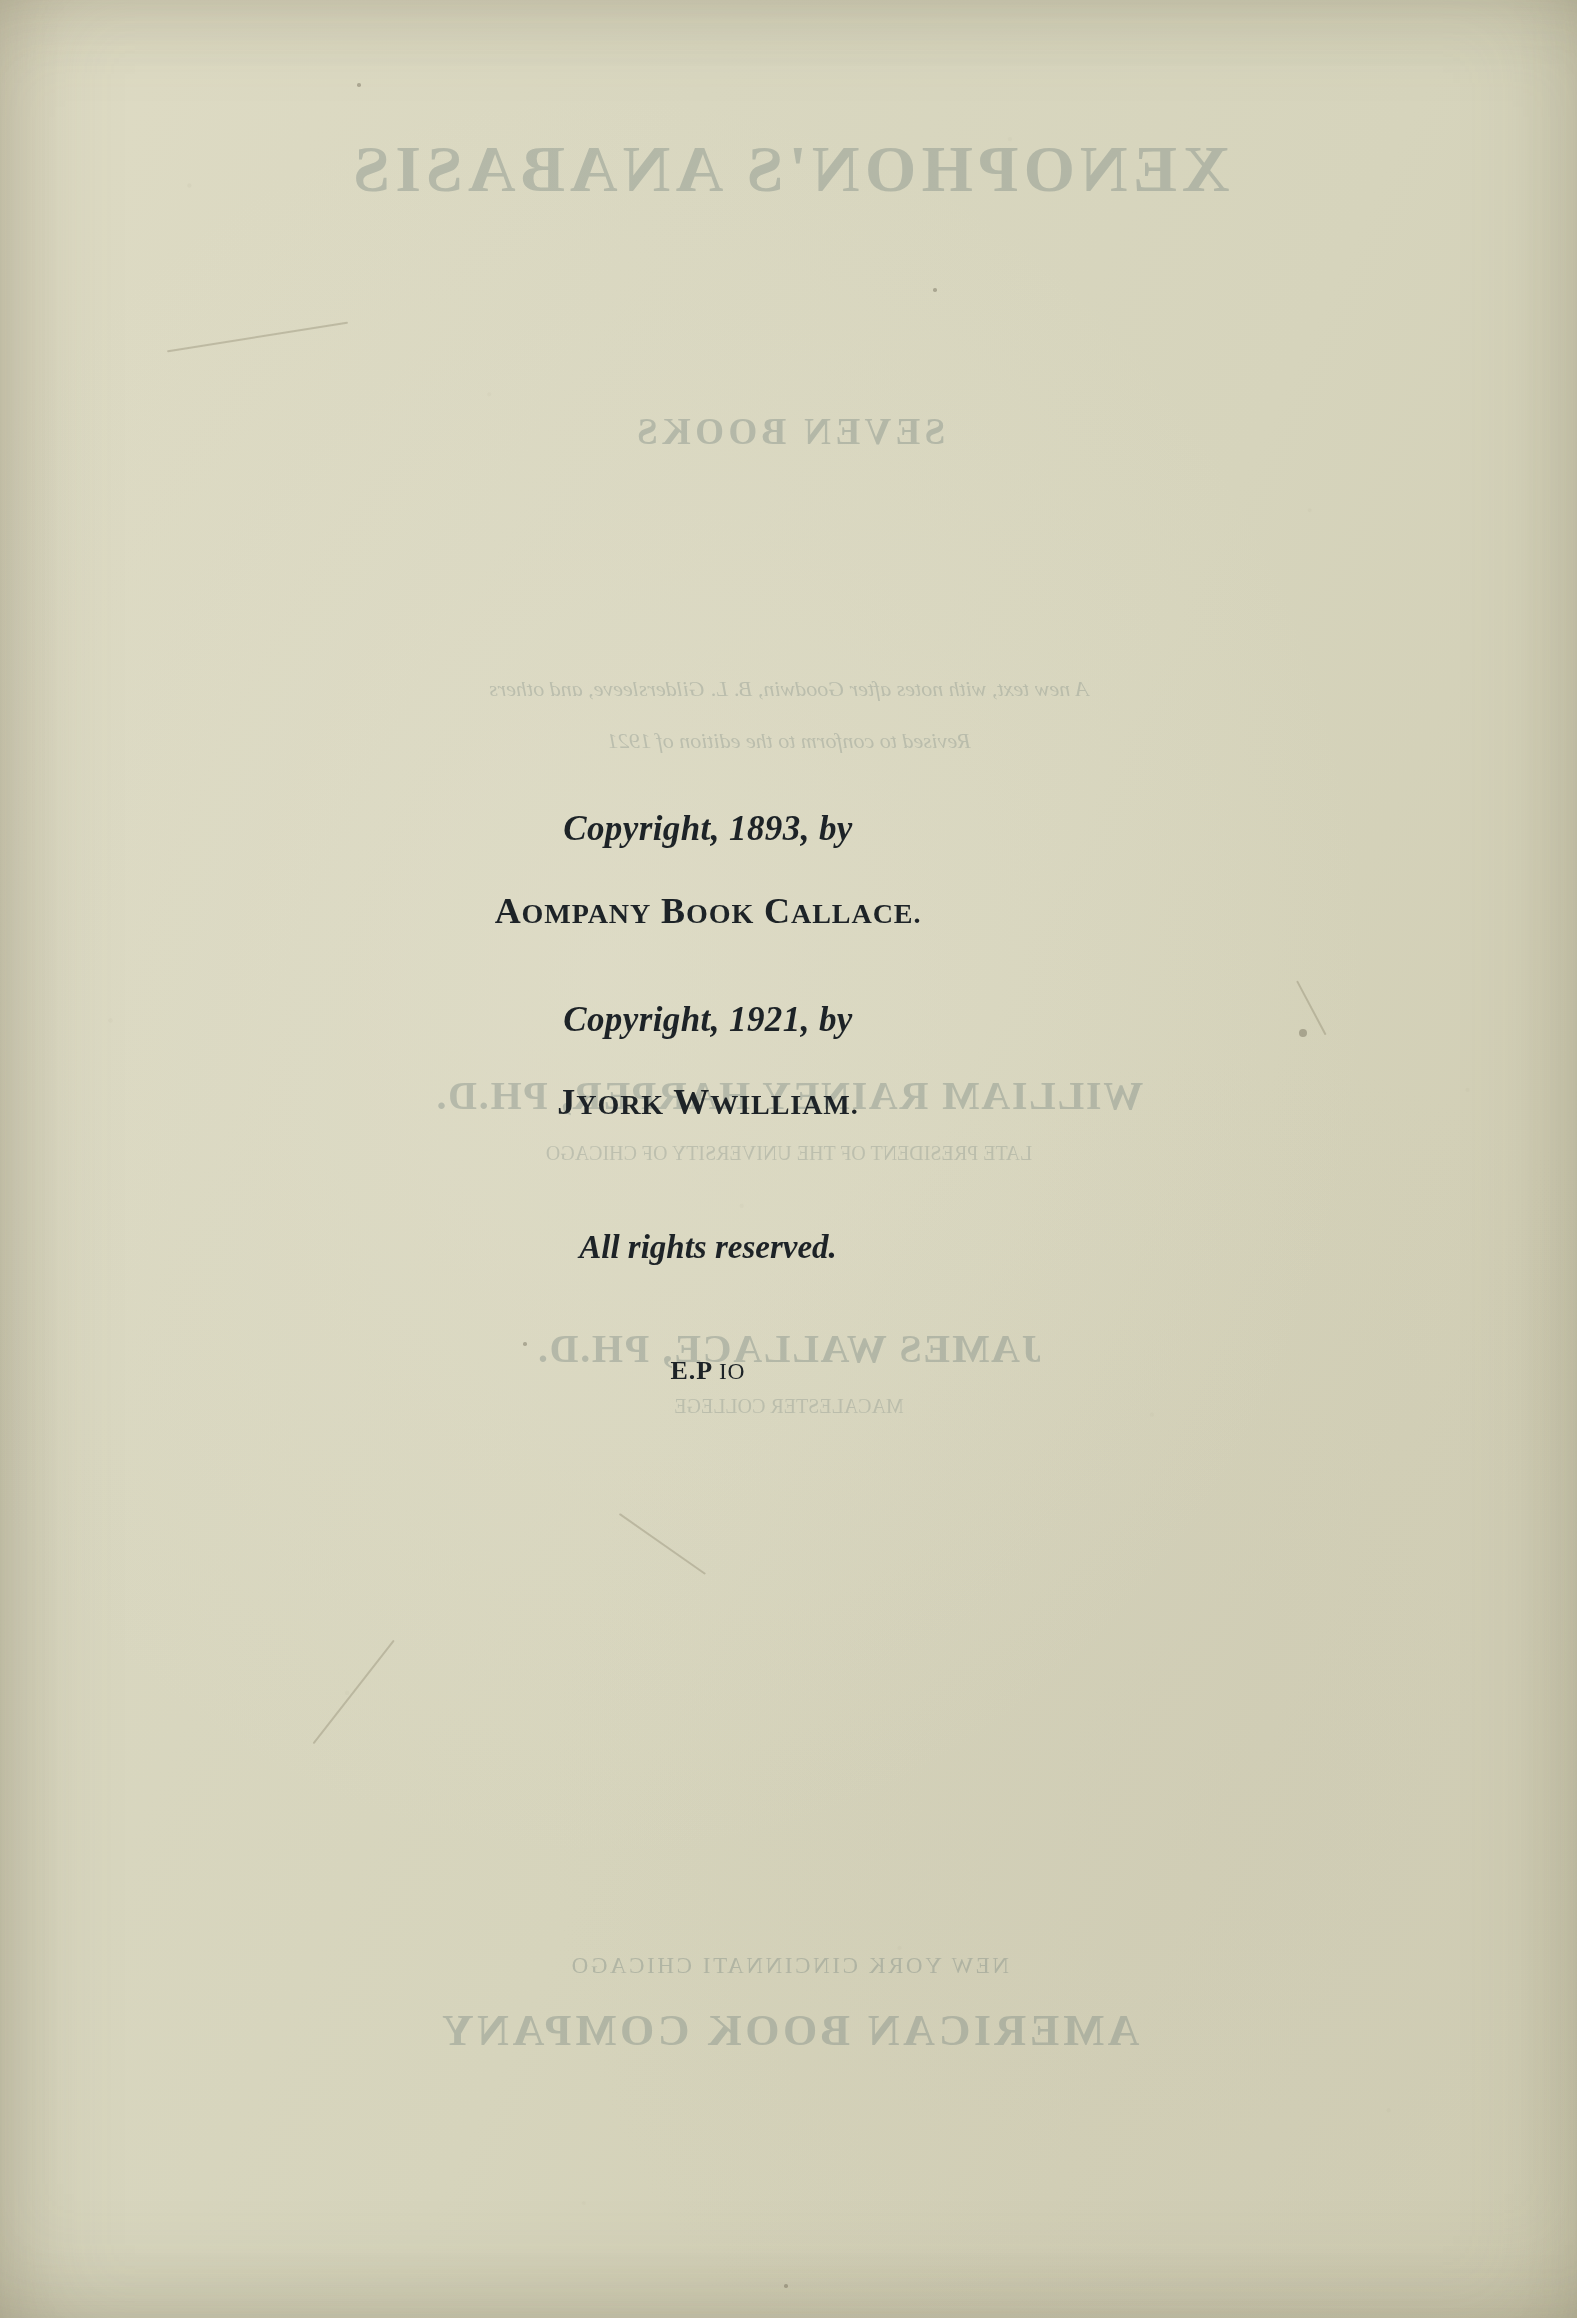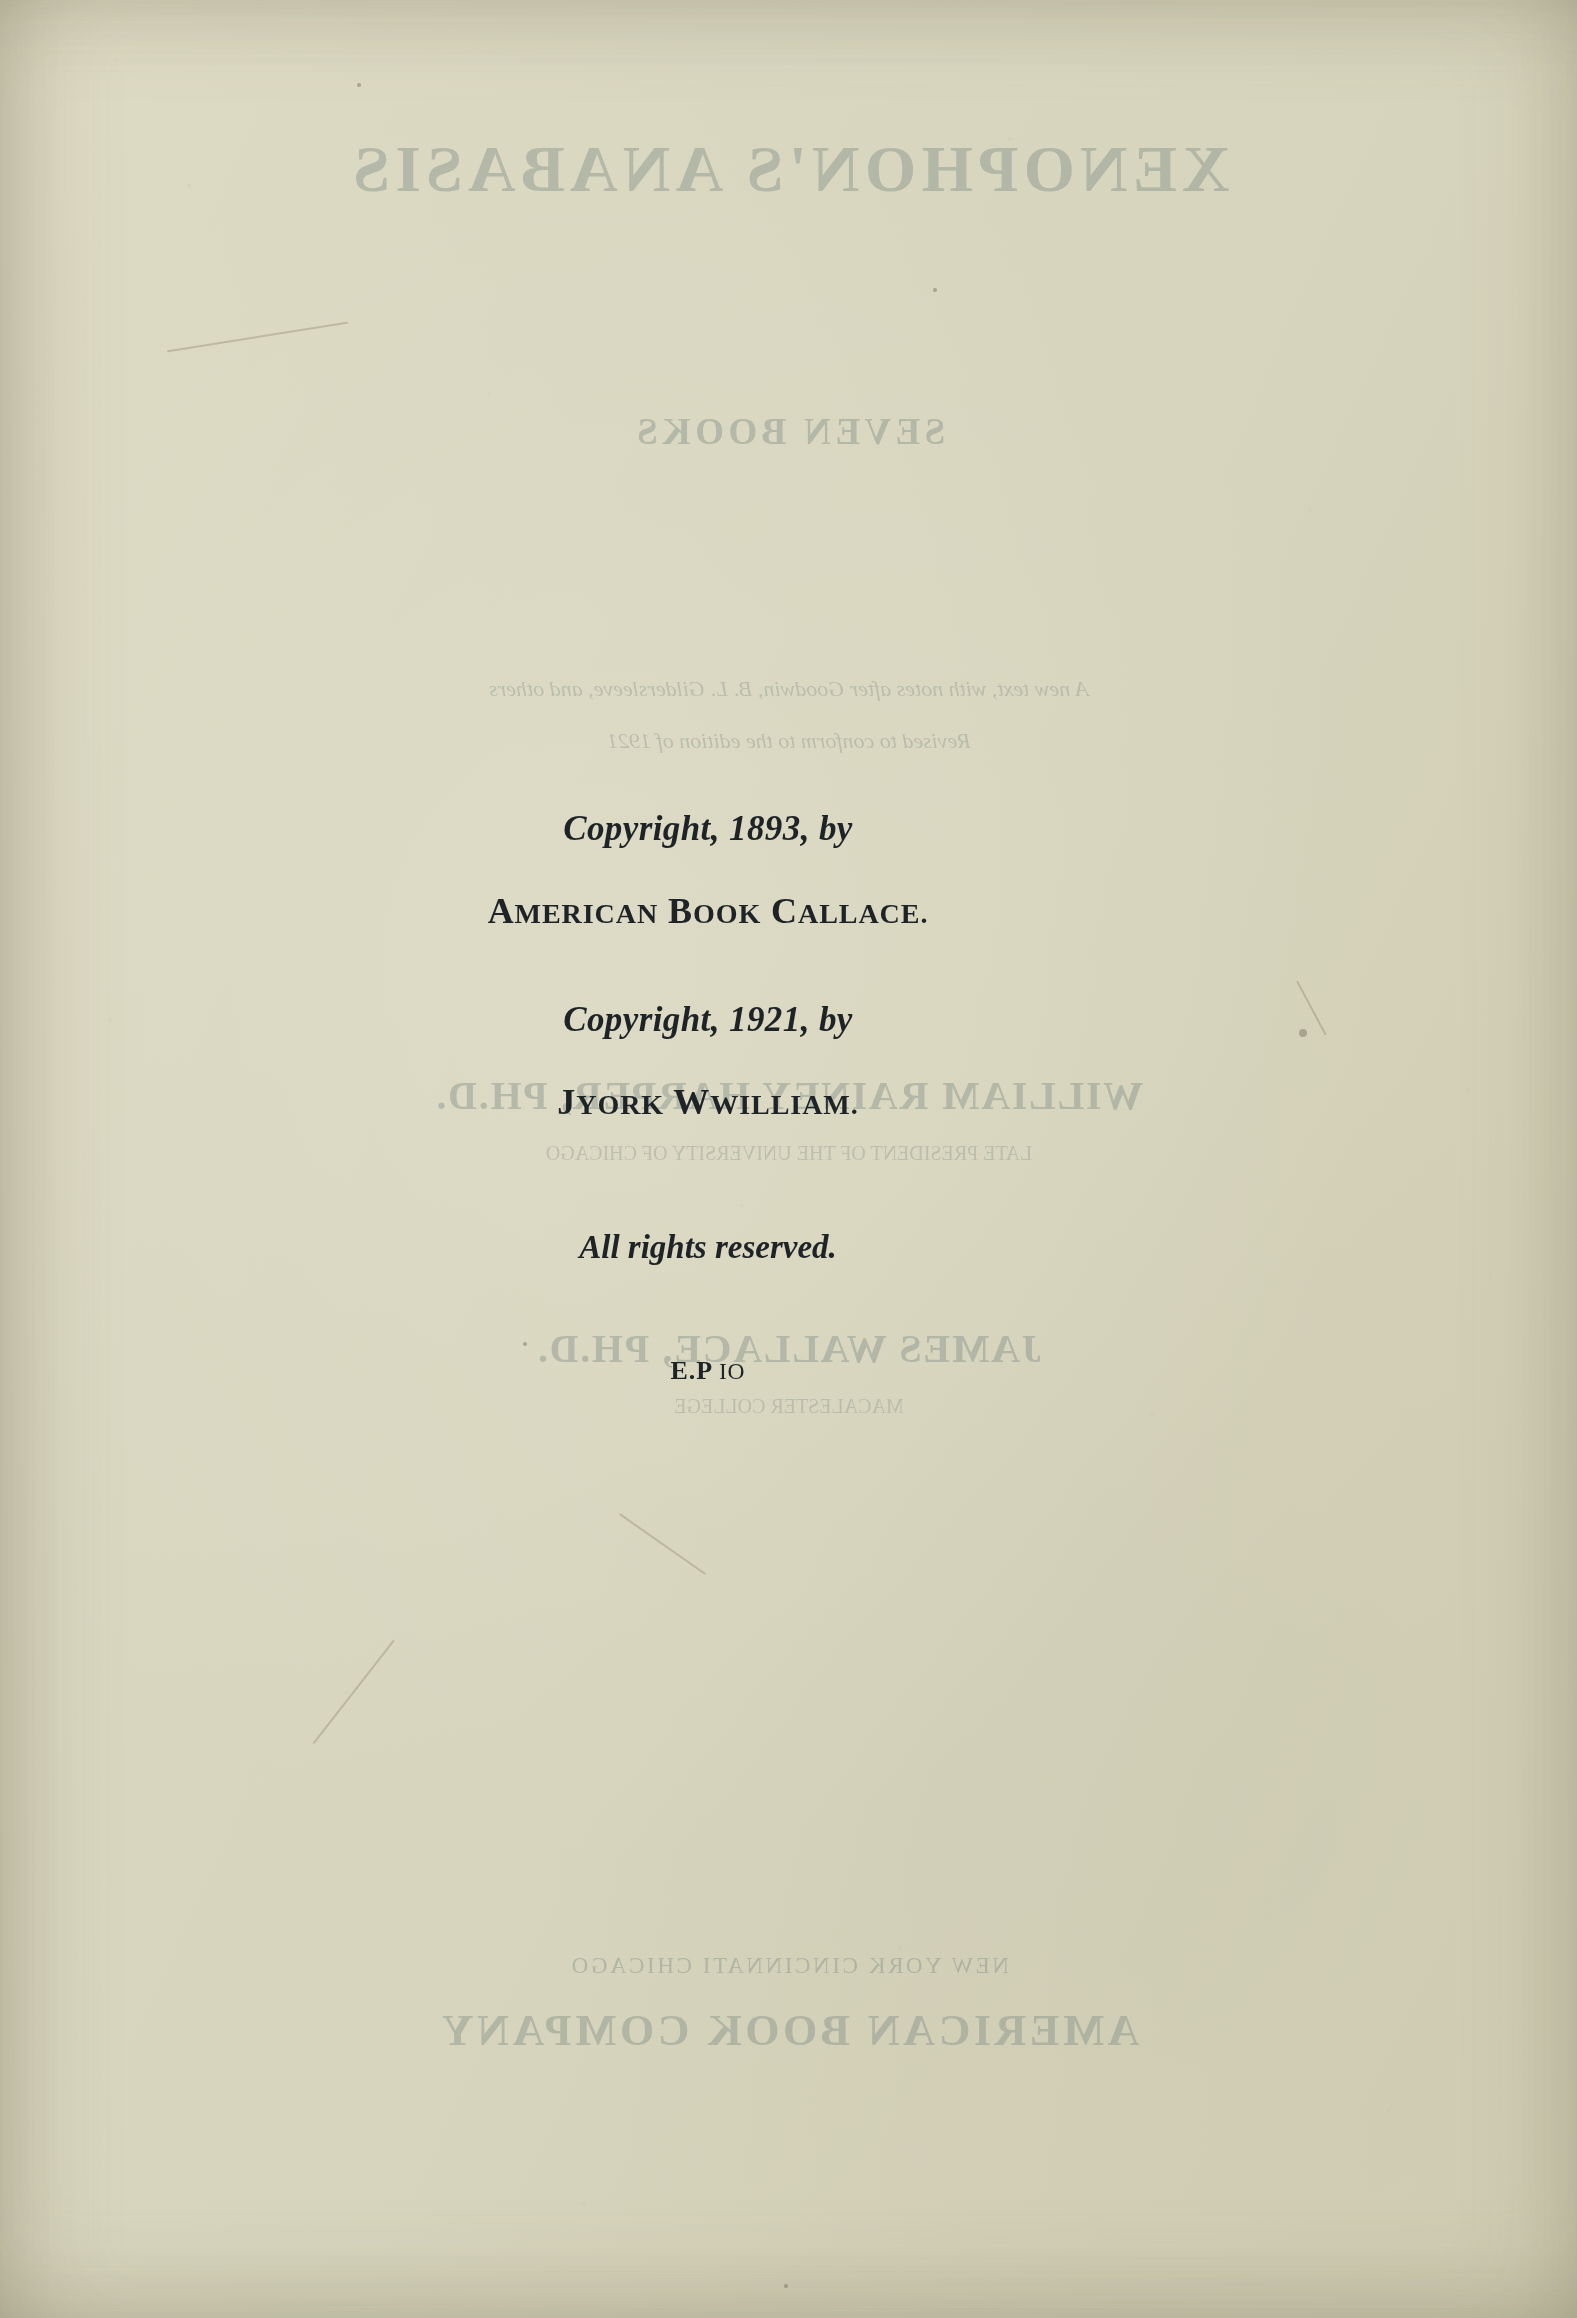--- a/index.html
+++ b/index.html
@@ -184,21 +184,21 @@
     <div class="st-line st-ed2sub">MACALESTER COLLEGE</div>
     <div class="st-line st-cities">NEW YORK     CINCINNATI     CHICAGO</div>
     <div class="st-line st-pub">AMERICAN BOOK COMPANY</div>
   </div>
 
   <div class="copyright-block">
 
     <div class="cline ital">Copyright, 1893, by</div>
     <div class="gap-a"></div>
     <div class="cline smallcaps">
-      <span>A<span class="sc">MERICAN</span> B<span class="sc">OOK</span> C<span class="sc">ALLACE.</span></span>
+      <span>A<span class="sc">OMPANY</span> B<span class="sc">OOK</span> C<span class="sc">ALLACE.</span></span>
     </div>
 
     <div class="gap-b"></div>
 
     <div class="cline ital">Copyright, 1921, by</div>
     <div class="gap-c"></div>
     <div class="cline smallcaps">
       <span>J<span class="sc">YORK</span> W<span class="sc">WILLIAM.</span></span>
     </div>
 

